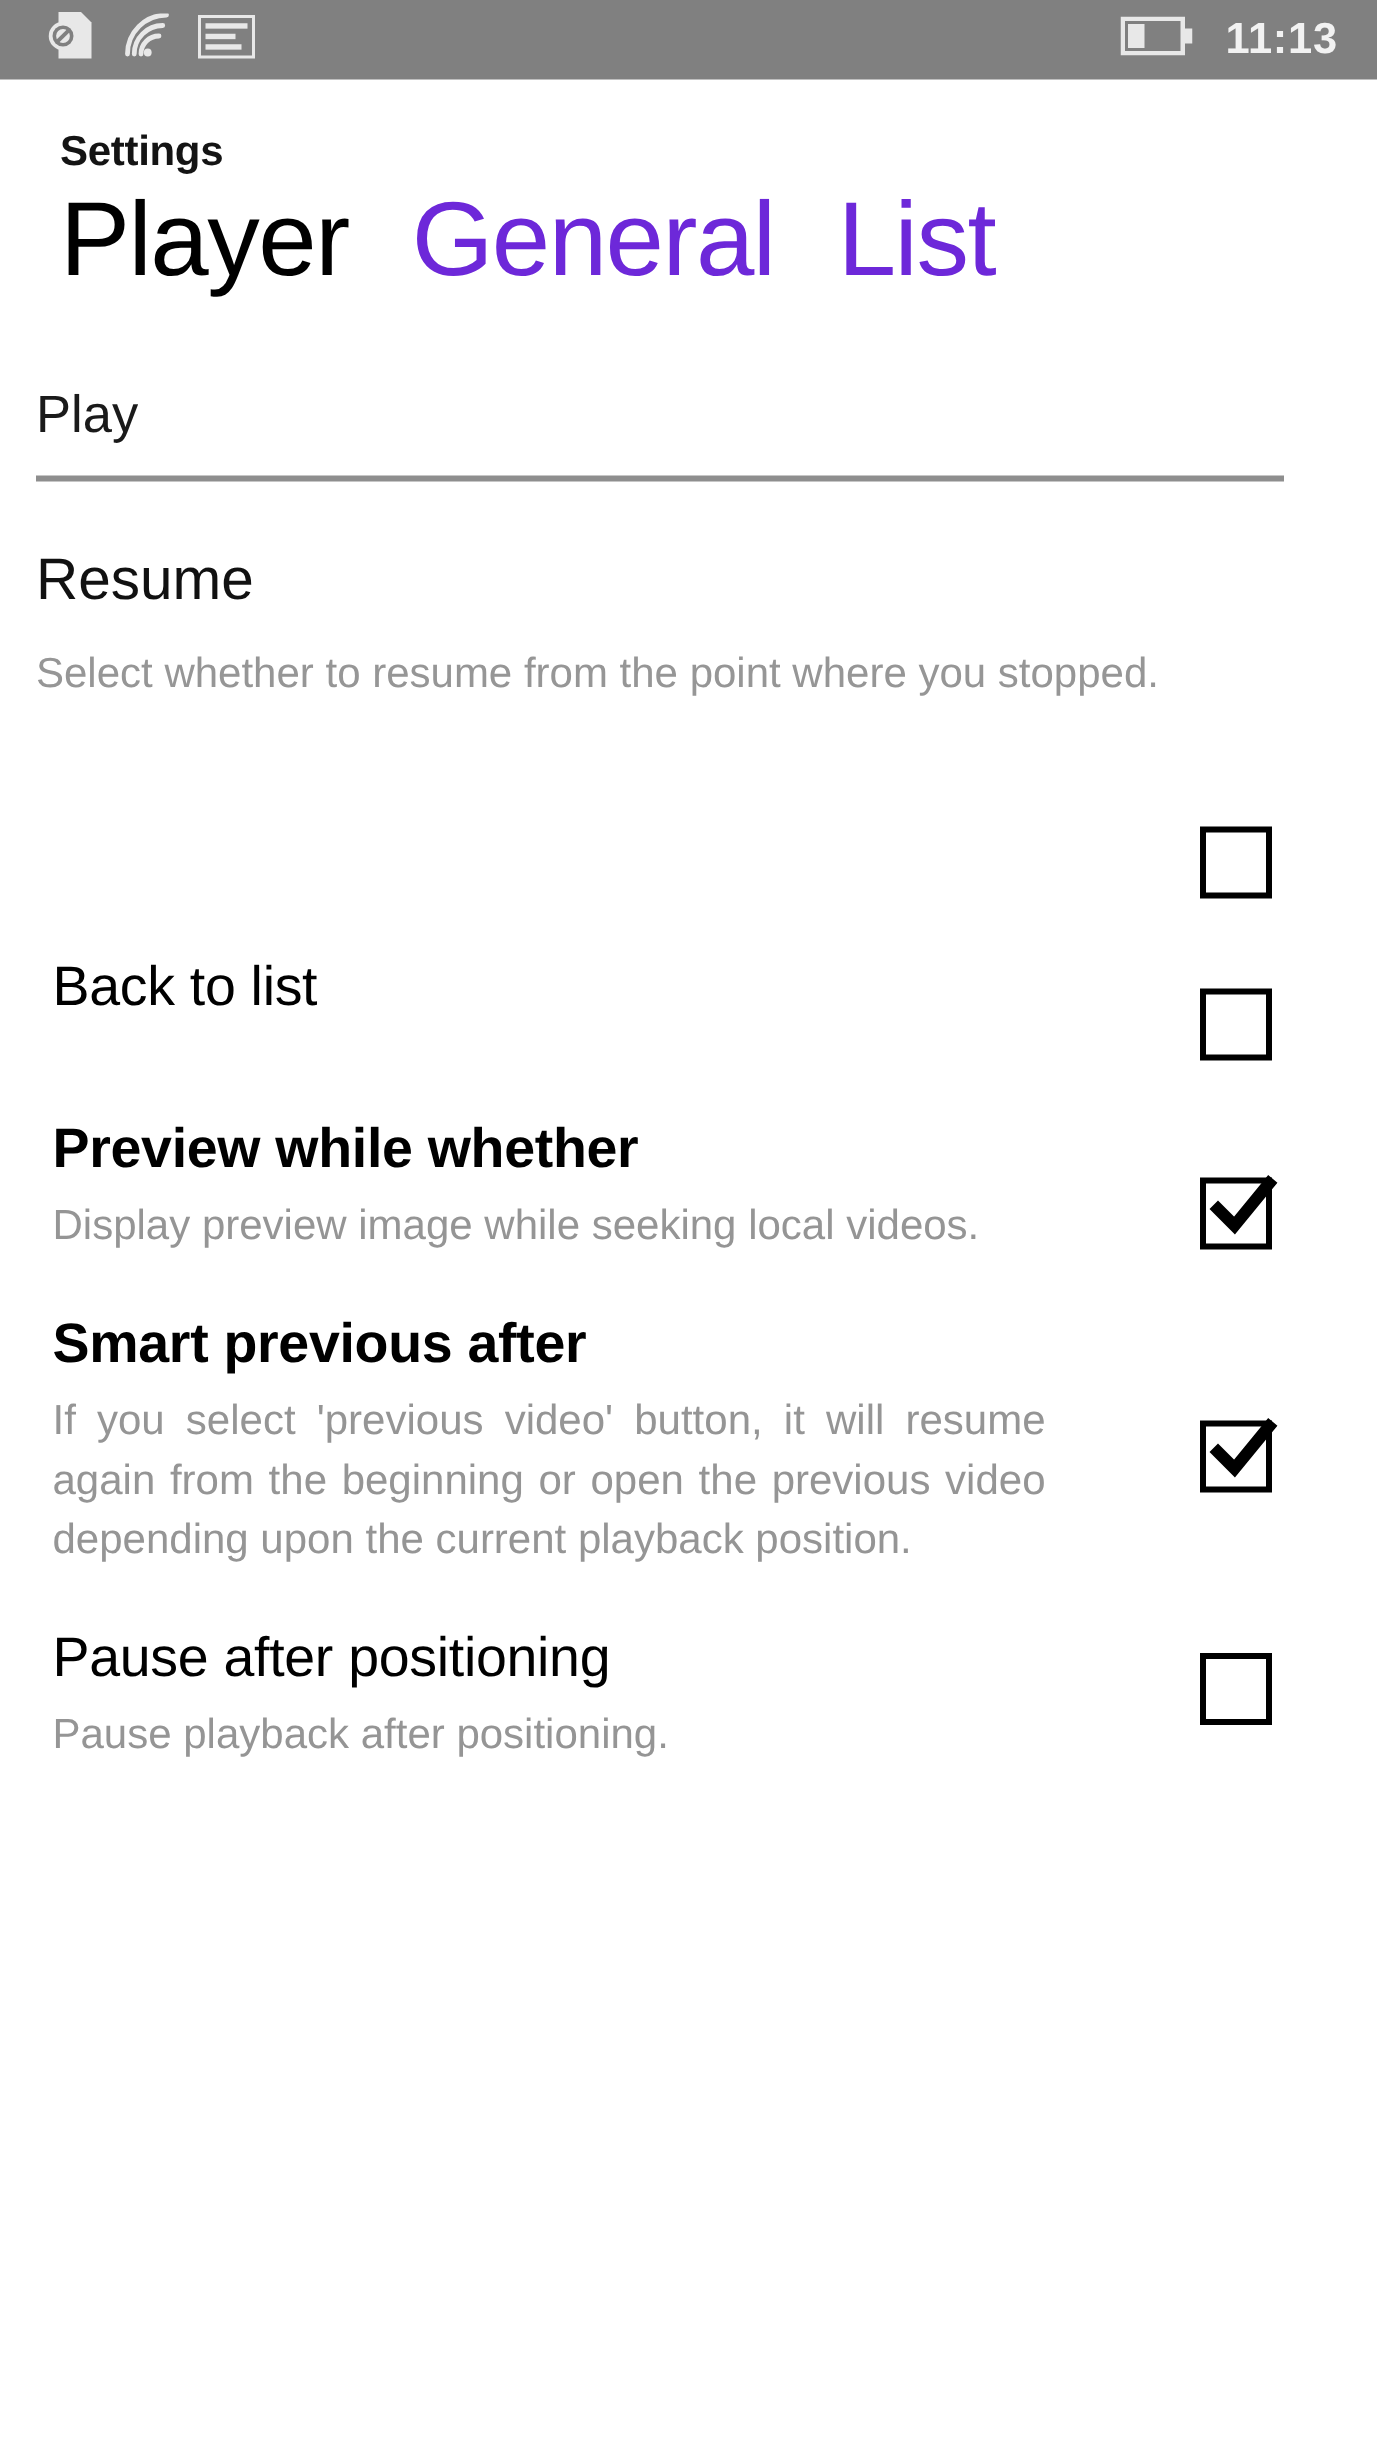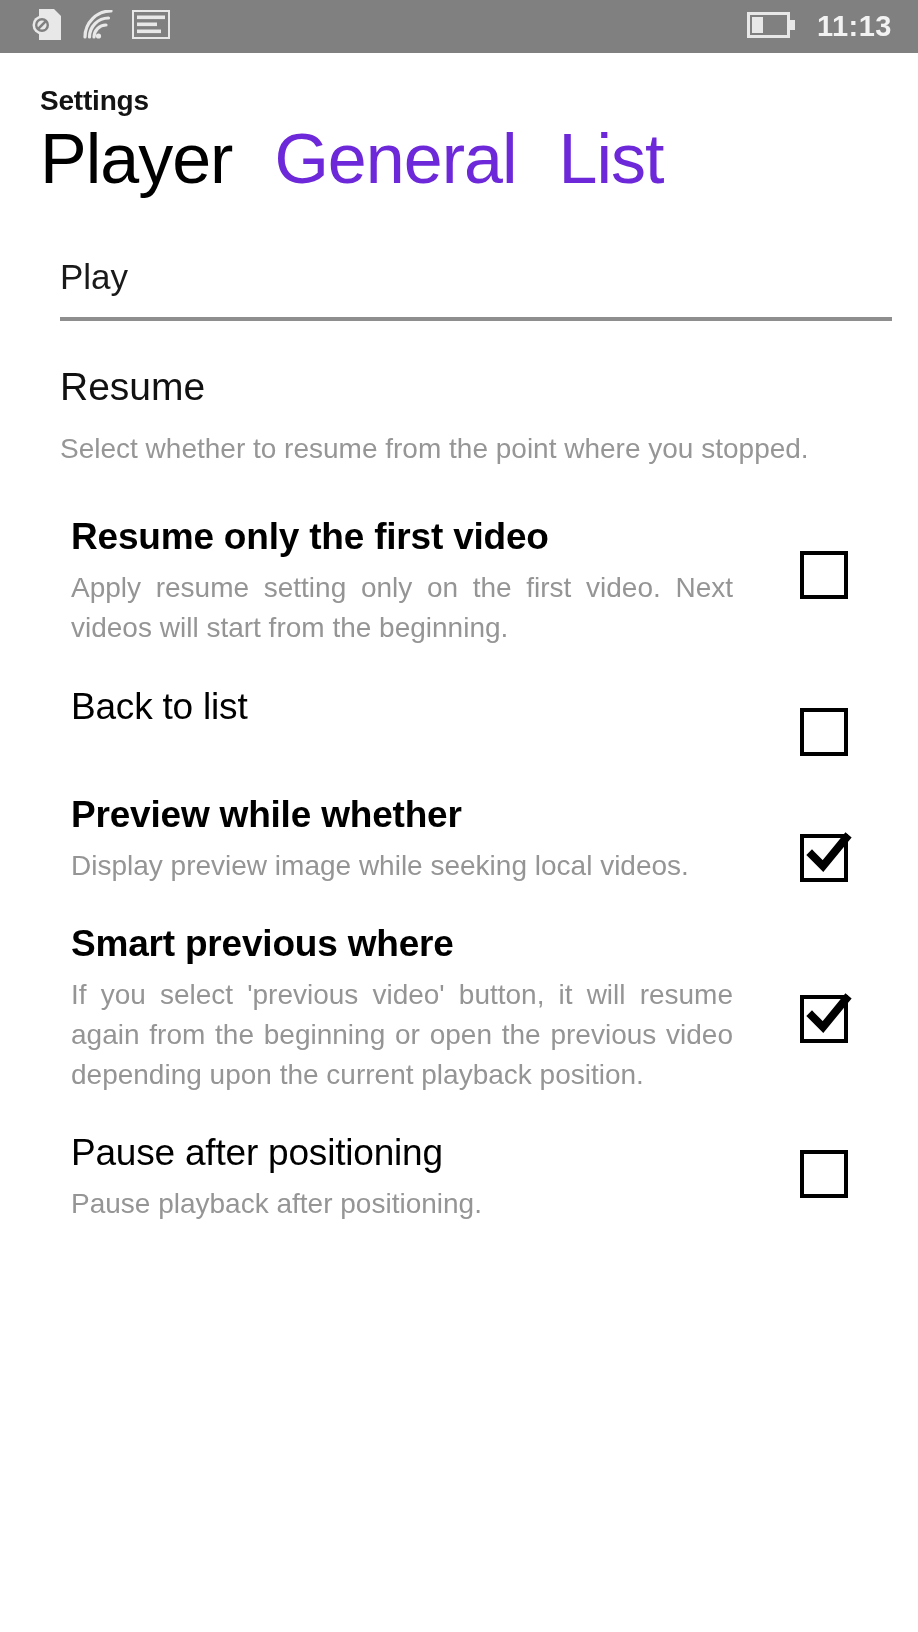--- a/index.html
+++ b/index.html
@@ -74,21 +74,21 @@
   }
   .pivot.active {
     color: #000000;
   }
   .pivot.inactive {
     color: #6d28d9;
   }
 
   
   .content {
-    padding: 0 46px 0 60px;
+    padding: 0 46px 0 24px;
     box-sizing: border-box;
   }
   .section-label {
     font-size: 35px;
     color: #1a1a1a;
     font-weight: 400;
     margin-top: 58px;
     line-height: 1.2;
   }
   .section-rule {
@@ -246,24 +246,20 @@
 
   <div class="section-label">Play</div>
   <div class="section-rule"></div>
 
   <div class="group-title">Resume</div>
   <div class="group-desc">Select whether to resume from the point where you stopped.</div>
 
   <div class="rows">
 
     <div class="setting-row">
-      <div class="row-text">
-        <div class="row-title bold">Resume only the first video</div>
-        <div class="row-desc">Apply resume setting only on the first video. Next videos will start from the beginning.</div>
-      </div>
       <div class="cb-cell cb-pad-1">
         <span class="checkbox unchecked">
           
         </span>
       </div>
     </div>
 
     <div class="setting-row">
       <div class="row-text">
         <div class="row-title regular">Back to list</div>
@@ -284,21 +280,21 @@
         <span class="checkbox checked">
           <svg class="tick" viewBox="0 0 52 52" aria-hidden="true">
             <path d="M10 27 L21 38 L44 10" fill="none" stroke="#000000" stroke-width="8" stroke-linecap="square"></path>
           </svg>
         </span>
       </div>
     </div>
 
     <div class="setting-row">
       <div class="row-text">
-        <div class="row-title bold">Smart previous where</div>
+        <div class="row-title bold">Smart previous after</div>
         <div class="row-desc">If you select 'previous video' button, it will resume again from the beginning or open the previous video depending upon the current playback position.</div>
       </div>
       <div class="cb-cell cb-pad-4">
         <span class="checkbox checked">
           <svg class="tick" viewBox="0 0 52 52" aria-hidden="true">
             <path d="M10 27 L21 38 L44 10" fill="none" stroke="#000000" stroke-width="8" stroke-linecap="square"></path>
           </svg>
         </span>
       </div>
     </div>

